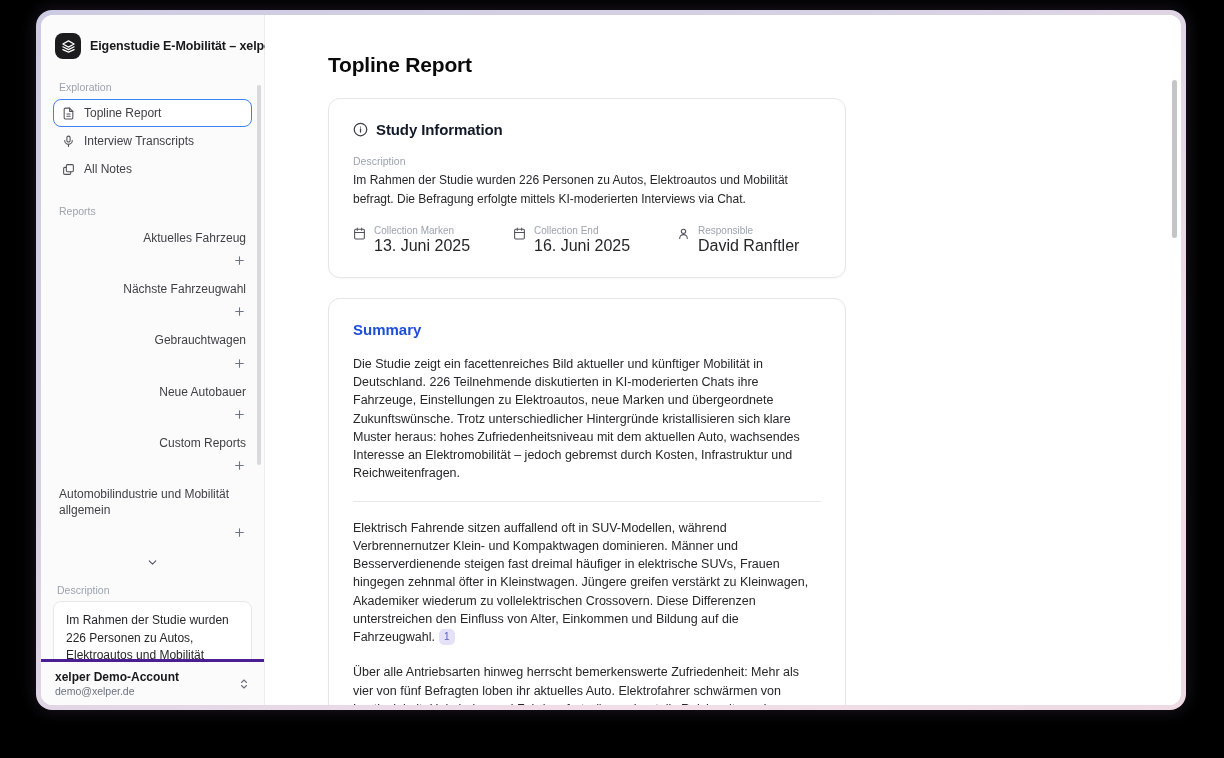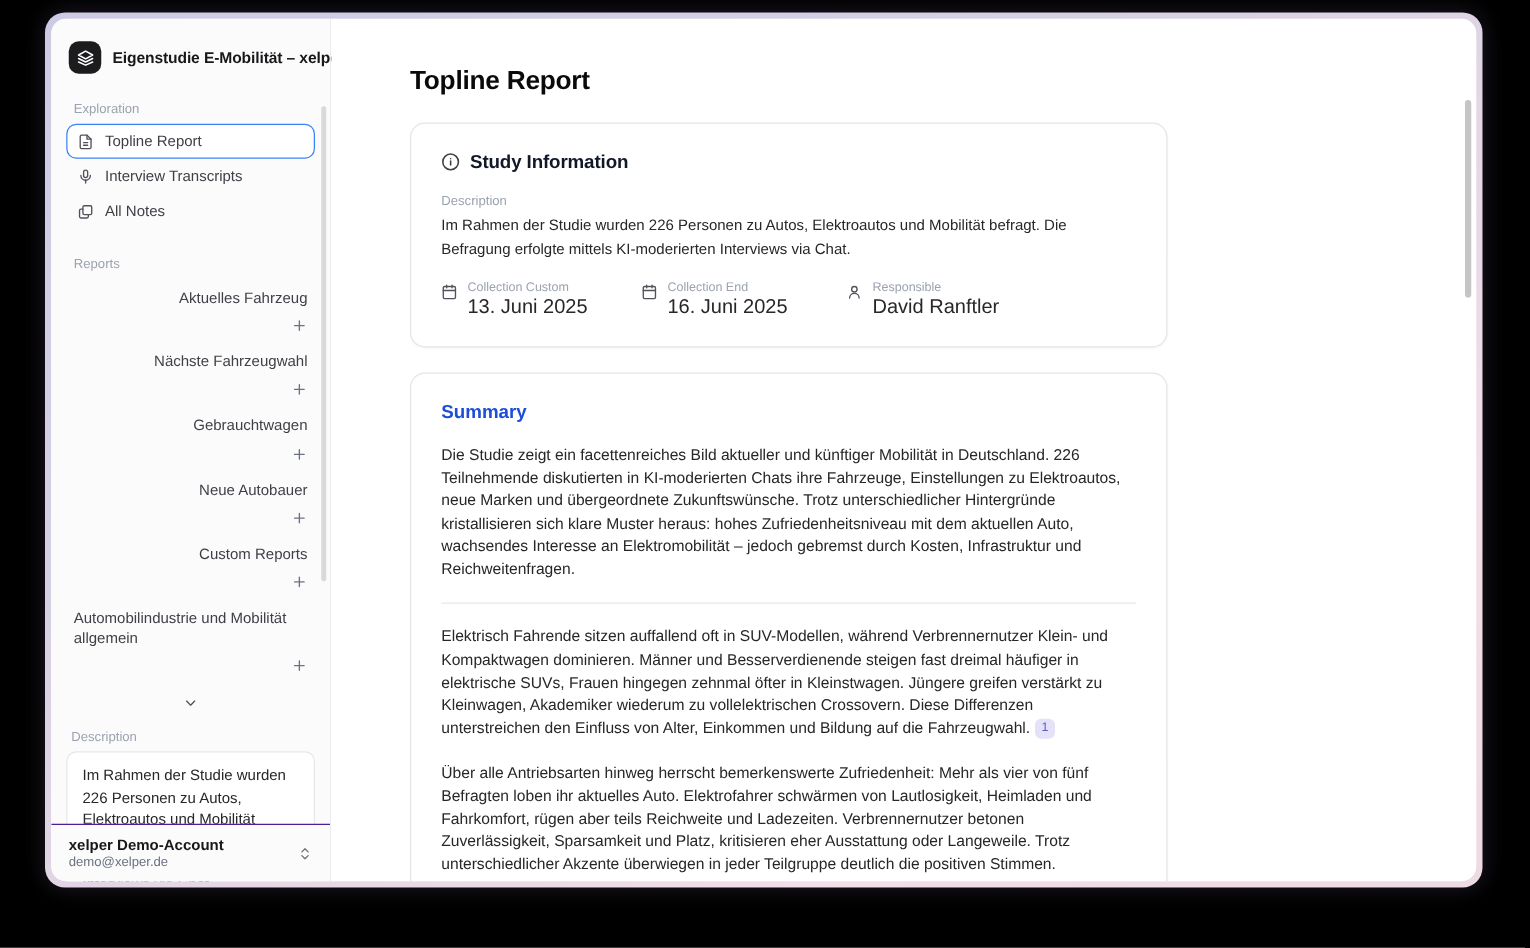--- a/index.html
+++ b/index.html
@@ -37,33 +37,33 @@
   .report-label{ color:#3f3f46; line-height:1.35; }
   .plus-btn{ color:#6b7280; display:flex; flex:none; cursor:pointer; }
 
   .collapse-row{ display:flex; justify-content:center; margin-top:10px; color:#52525b; cursor:pointer; }
 
   .side-label{ font-size:10.5px; color:#9ca3af; margin:12px 4px 5px 4px; }
   .side-box{ background:#fff; border:1px solid #e5e7eb; border-radius:8px; padding:10px 12px; font-size:12px; color:#27272a; line-height:1.45; }
 
   .account-footer{
     position:absolute; left:0; right:0; bottom:0; height:46px;
-    border-top:1px solid #4c1d95; background:#fbfbfc;
+    border-top:3px solid #4c1d95; background:#fbfbfc;
     display:flex; align-items:center; padding:0 14px; gap:8px;
   }
   .account-meta{ flex:1; min-width:0; }
   .account-name{ font-size:12px; font-weight:700; color:#18181b; }
   .account-email{ font-size:10.5px; color:#6b7280; margin-top:1px; }
 
   .side-scrollbar{ position:absolute; top:70px; right:3px; width:4px; height:380px; background:#d9d9dc; border-radius:2px; }
 
   
   .main{ flex:1; height:100%; background:#fff; position:relative; overflow:hidden; padding:38px 0 0 63px; }
   .page-title{ font-size:21px; font-weight:700; color:#0a0a0a; letter-spacing:-.2px; }
-  .card{ width:606px; background:#fff; border:1px solid #e5e5ea; border-radius:12px; box-shadow:0 1px 2px rgba(0,0,0,.03); padding:22px 24px; }
+  .card{ width:518px; background:#fff; border:1px solid #e5e5ea; border-radius:12px; box-shadow:0 1px 2px rgba(0,0,0,.03); padding:22px 24px; }
   .card.study{ margin-top:21px; }
   .card.summary{ margin-top:20px; padding-bottom:30px; }
 
   .card-head{ display:flex; align-items:center; gap:8px; }
   .card-head .cicon{ color:#3f3f46; display:flex; }
   .card-title{ font-size:15px; font-weight:700; color:#111827; letter-spacing:-.1px; }
 
   .mini-label{ font-size:10.5px; color:#9ca3af; }
   .study-desc-label{ margin-top:17px; }
   .study-desc{ font-size:12px; color:#27272a; line-height:1.58; margin-top:4px; }
@@ -240,21 +240,21 @@
 
         <div class="meta-row">
           <div class="meta-col c1">
             <span class="meta-icon">
               <svg width="13" height="13" viewBox="0 0 24 24" fill="none" stroke="currentColor" stroke-width="2" stroke-linecap="round" stroke-linejoin="round">
                   <rect x="3" y="4" width="18" height="18" rx="2"></rect>
                   <path d="M16 2v4M8 2v4M3 10h18"></path>
                 </svg>
             </span>
             <span>
-              <div class="meta-label">Collection Custom</div>
+              <div class="meta-label">Collection Marken</div>
               <div class="meta-value">13. Juni 2025</div>
             </span>
           </div>
           <div class="meta-col c2">
             <span class="meta-icon">
               <svg width="13" height="13" viewBox="0 0 24 24" fill="none" stroke="currentColor" stroke-width="2" stroke-linecap="round" stroke-linejoin="round">
                   <rect x="3" y="4" width="18" height="18" rx="2"></rect>
                   <path d="M16 2v4M8 2v4M3 10h18"></path>
                 </svg>
             </span>

